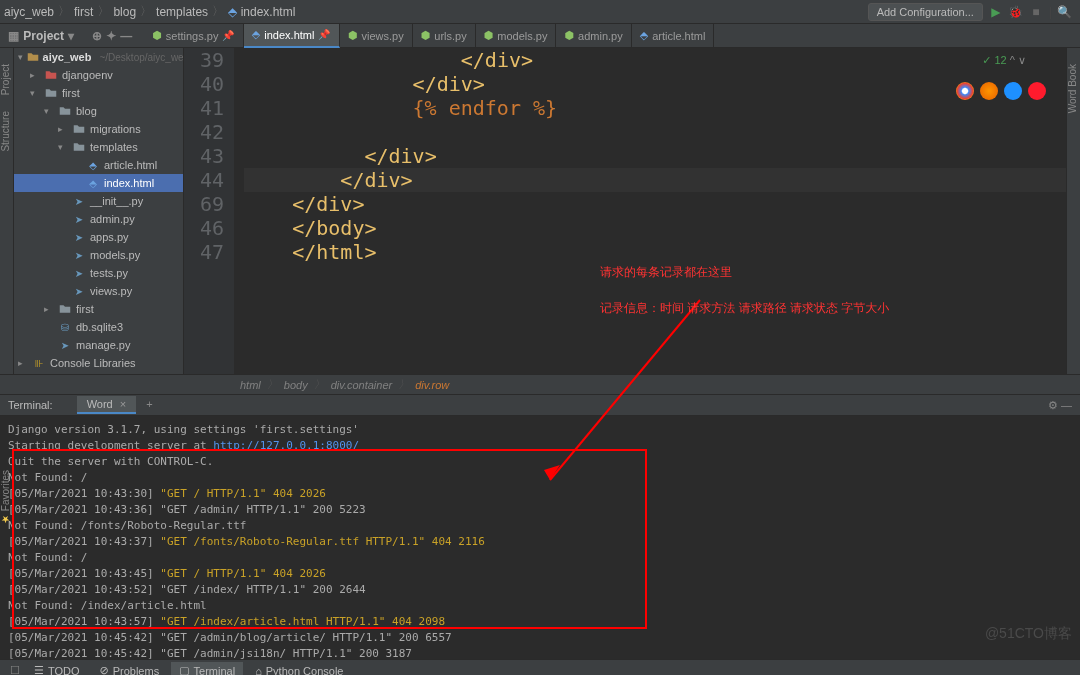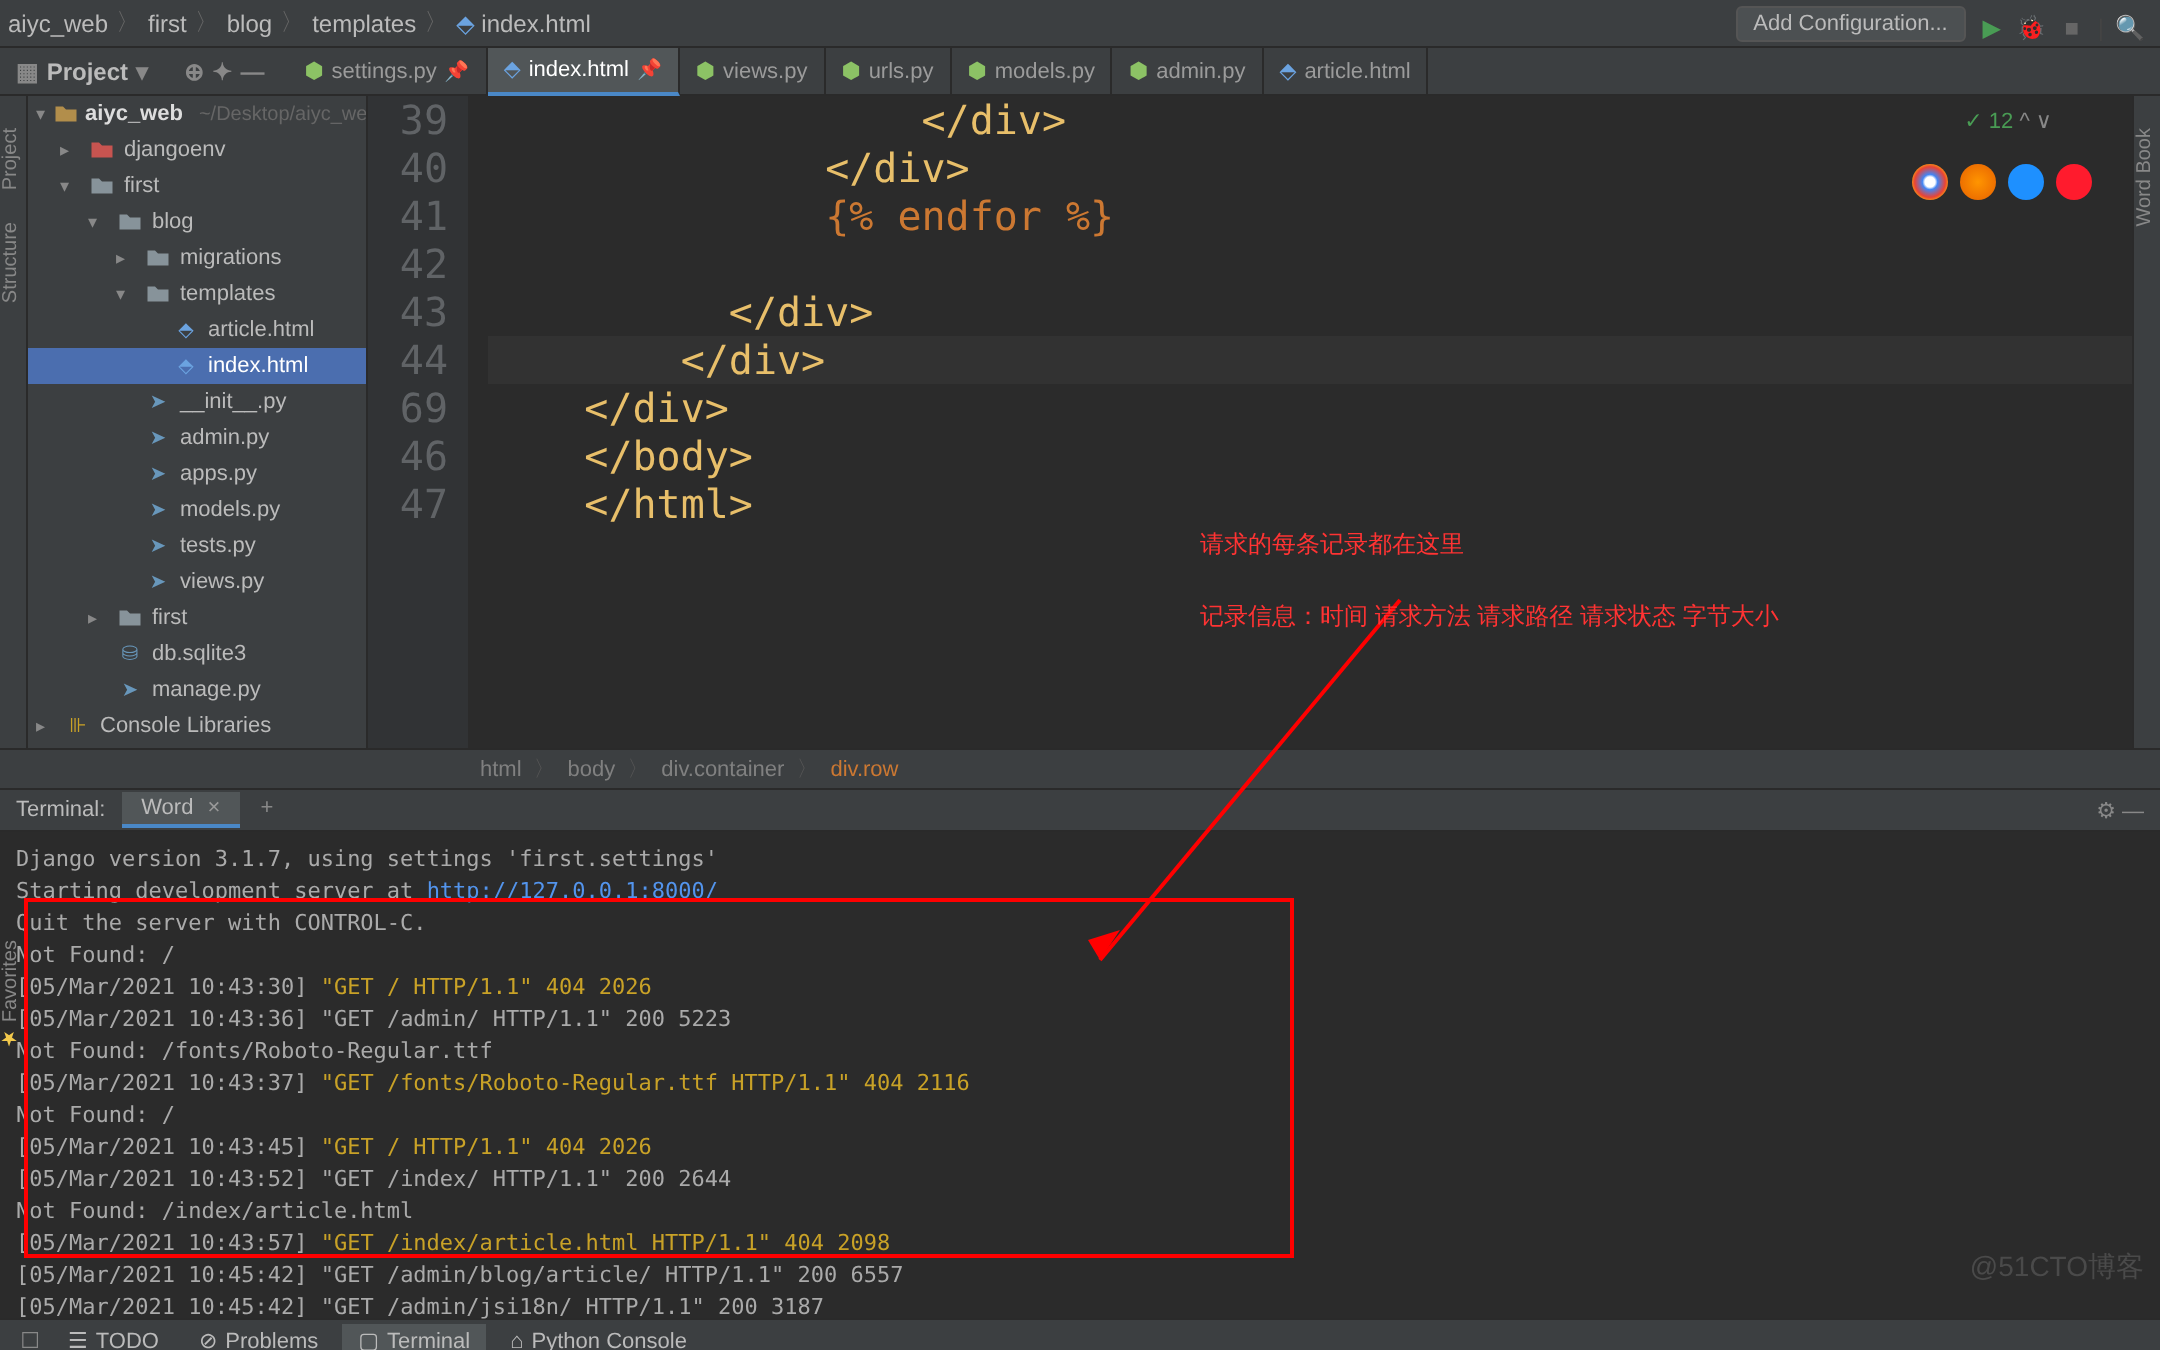--- a/index.html
+++ b/index.html
@@ -1,20 +1,20 @@
 <!DOCTYPE html>
 <html><head>
 <meta charset="utf-8">
 <style>
 * { margin:0; padding:0; box-sizing:border-box; }
 body { width:1080px; height:675px; background:#2b2b2b; font-family:"Segoe UI",Arial,sans-serif; font-size:12px; color:#bbbbbb; overflow:hidden; position:relative; }
 .topbar { height:24px; background:#3c3f41; display:flex; align-items:center; border-bottom:1px solid #2a2a2a; }
 .crumb { padding:0 4px; display:flex; align-items:center; gap:4px; }
 .crumb .sep { color:#666; }
-.top-right { margin-left:auto; display:flex; align-items:flex-end; gap:6px; padding-right:8px; }
+.top-right { margin-left:auto; display:flex; align-items:center; gap:6px; padding-right:8px; }
 .btn-cfg { background:#4c5052; border:1px solid #555; border-radius:3px; padding:2px 8px; color:#bbb; font-size:11px; }
 .icon { display:inline-flex; align-items:center; justify-content:center; width:14px; height:14px; }
 .row2 { height:24px; background:#3c3f41; display:flex; align-items:center; border-bottom:1px solid #2a2a2a; }
 .proj-dd { padding:0 8px; display:flex; align-items:center; gap:4px; font-weight:bold; }
 .tabs { display:flex; height:24px; }
 .tab { display:flex; align-items:center; gap:4px; padding:0 8px; font-size:11px; color:#9b9b9b; border-right:1px solid #2a2a2a; }
 .tab.active { background:#515658; color:#fff; border-bottom:2px solid #4a88c7; }
 .pin { color:#888; font-size:10px; }
 .main { display:flex; height:326px; }
 .sidebar { width:14px; background:#3c3f41; writing-mode:vertical-rl; font-size:10px; color:#888; display:flex; padding-top:8px; border-right:1px solid #2a2a2a; }
@@ -30,24 +30,24 @@
 .gutter div { height:24px; }
 .code { flex:1; padding-left:10px; position:relative; }
 .code-line { height:24px; white-space:pre; }
 .tag { color:#e8bf6a; }
 .djtag { color:#cc7832; }
 .lt { color:#e8bf6a; }
 .cursor-line { background:#323232; }
 .browser-icons { position:absolute; top:34px; right:20px; display:flex; gap:6px; }
 .browser-icons div { width:18px; height:18px; border-radius:50%; }
 .chk { position:absolute; top:6px; right:40px; color:#499c54; font-size:11px; }
-.breadcrumb-bar { height:20px; background:#3c3f41; display:flex; align-items:center; padding-left:240px; font-size:11px; color:#808080; gap:6px; border-top:1px solid #2a2a2a; }
+.breadcrumb-bar { height:20px; background:#3c3f41; display:flex; align-items:center; padding-left:240px; font-size:11px; color:#808080; gap:6px; border-top:1px solid #2a2a2a;font-style:italic; }
 .breadcrumb-bar .bc-item { color:#808080; }
 .breadcrumb-bar .bc-item.last { color:#cc7832; }
-.term-header { height:22px; background:#3c3f41; display:flex; align-items:center; padding:0 8px; font-size:11px; border-bottom:1px solid #2a2a2a; border-top:1px solid #2a2a2a; }
+.term-header { height:22px; background:#3c3f41; display:flex; align-items:center; padding:0 8px; font-size:11px; border-bottom:1px solid #2a2a2a; border-top:1px solid #2a2a2a;gap:16px; }
 .term-tabs { display:flex; gap:2px; margin-left:8px; }
 .term-tab { padding:2px 10px; background:#515658; border-bottom:2px solid #4a88c7; }
 .gear { margin-left:auto; color:#888; }
 .terminal { height:243px; background:#2b2b2b; font-family:Menlo,Consolas,monospace; font-size:11px; line-height:16px; padding:6px 8px; color:#aaa; position:relative; }
 .terminal .yellow { color:#c9a227; }
 .terminal a { color:#5394ec; text-decoration:underline; }
 .red-box { position:absolute; border:2px solid #ff0000; pointer-events:none; }
 .bottom-tabs { height:22px; background:#3c3f41; display:flex; align-items:center; padding:0 8px; font-size:11px; gap:4px; border-top:1px solid #2a2a2a; }
 .btab { padding:2px 8px; display:flex; align-items:center; gap:4px; }
 .btab.active { background:#515658; }

